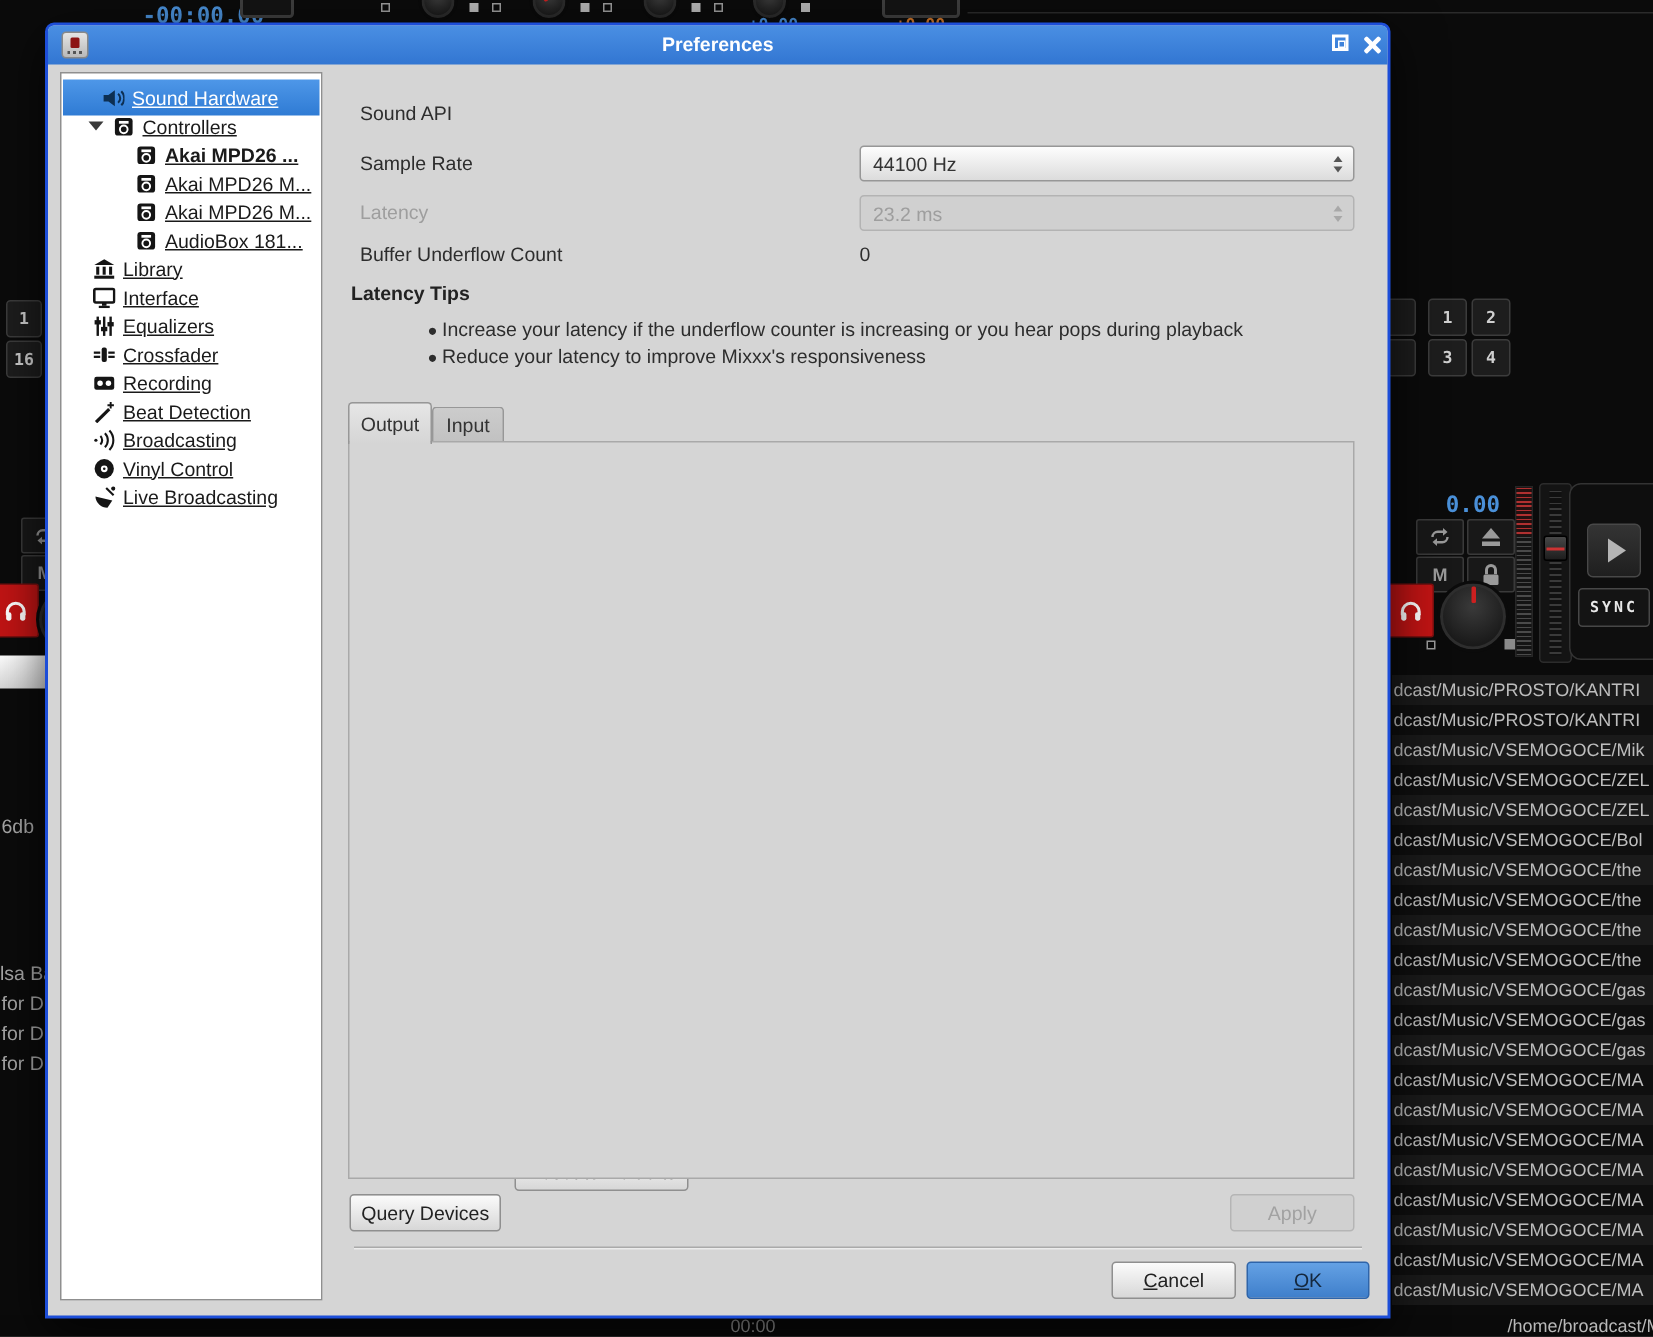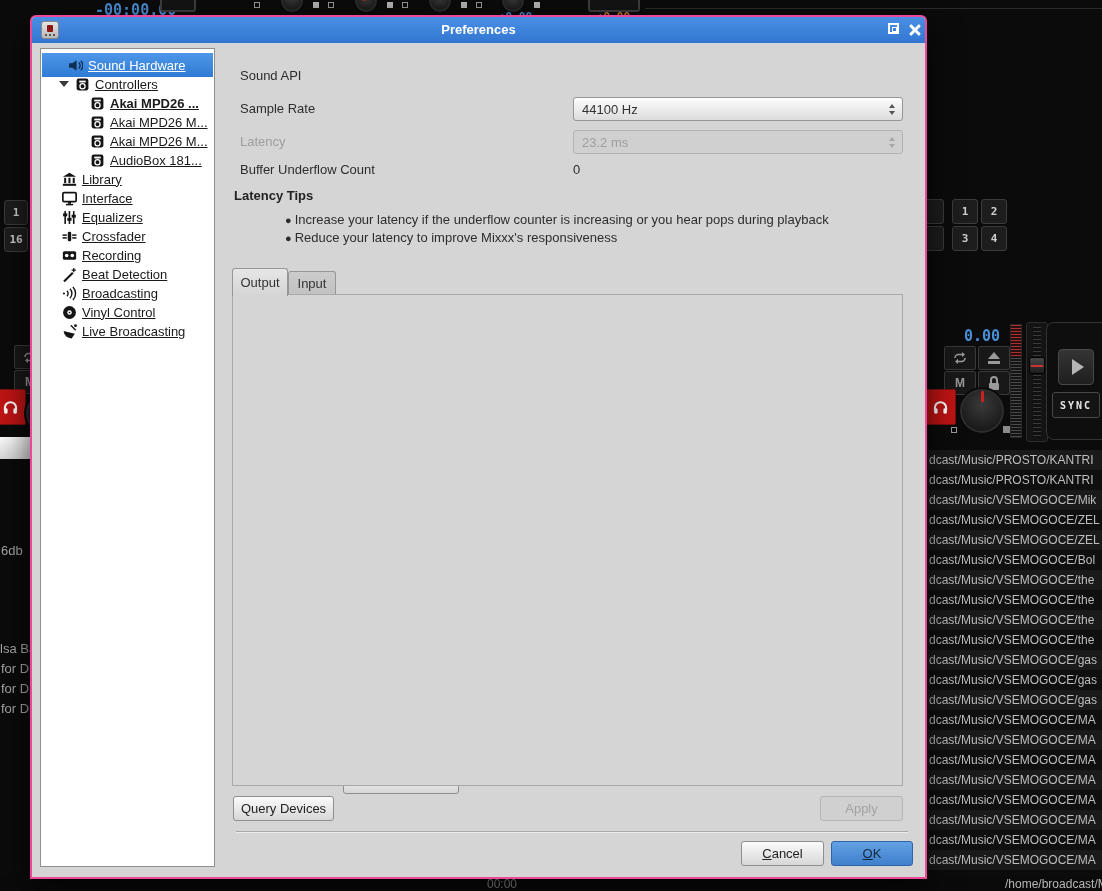--- a/index.html
+++ b/index.html
@@ -70,21 +70,21 @@
   .trow{height:20px;line-height:20px;font-size:12px;color:#bdbdbd;white-space:nowrap;
         overflow:hidden;padding-left:1px;}
   .trow:nth-child(odd){background:#1a1a1a;}
   .trow:nth-child(even){background:#0f0f0f;}
   .statusbar{left:0;top:877px;width:1102px;height:14px;background:#0a0a0a;}
   .status-time{left:487px;top:0;font-size:12px;color:#9a9a9a;}
   .status-path{left:1005px;top:0;font-size:12px;color:#b8b8b8;white-space:nowrap;}
 
   
   .dialog{left:30px;top:15px;width:897px;height:864px;background:#d5d5d5;
-          border:2px solid #ec4899;border-radius:6px 6px 0 0;
+          border:2px solid #1d4ed8;border-radius:6px 6px 0 0;
           box-shadow:0 10px 34px rgba(0,0,0,.7);}
   .titlebar{left:0;top:0;right:0;height:26px;background:linear-gradient(#4a8fe3,#3276d2);
             border-radius:4px 4px 0 0;}
   .dlg-title{left:0;right:0;top:0;height:26px;line-height:26px;text-align:center;color:#fff;
              font-size:13px;font-weight:bold;}
   .appicon{left:9px;top:4px;width:18px;height:18px;background:linear-gradient(#e4e4e4,#b9b9b9);
            border:1px solid #888;border-radius:3px;}
   .appicon .knob-g{position:absolute;left:5px;top:3px;width:6px;height:7px;background:#8d1414;border-radius:1px;}
   .appicon .dots{position:absolute;left:3px;bottom:2px;width:10px;height:2px;
            background:repeating-linear-gradient(to right,#555 0 2px,transparent 2px 4px);}

